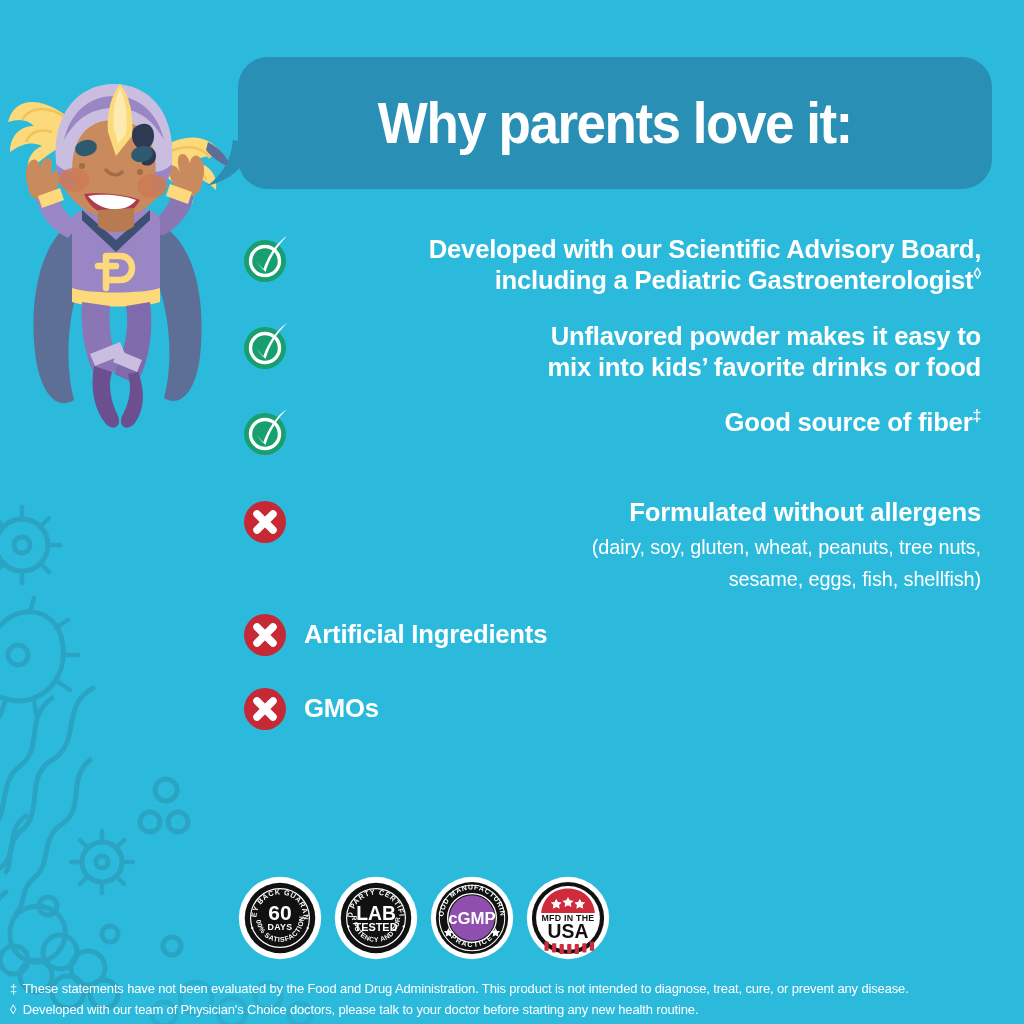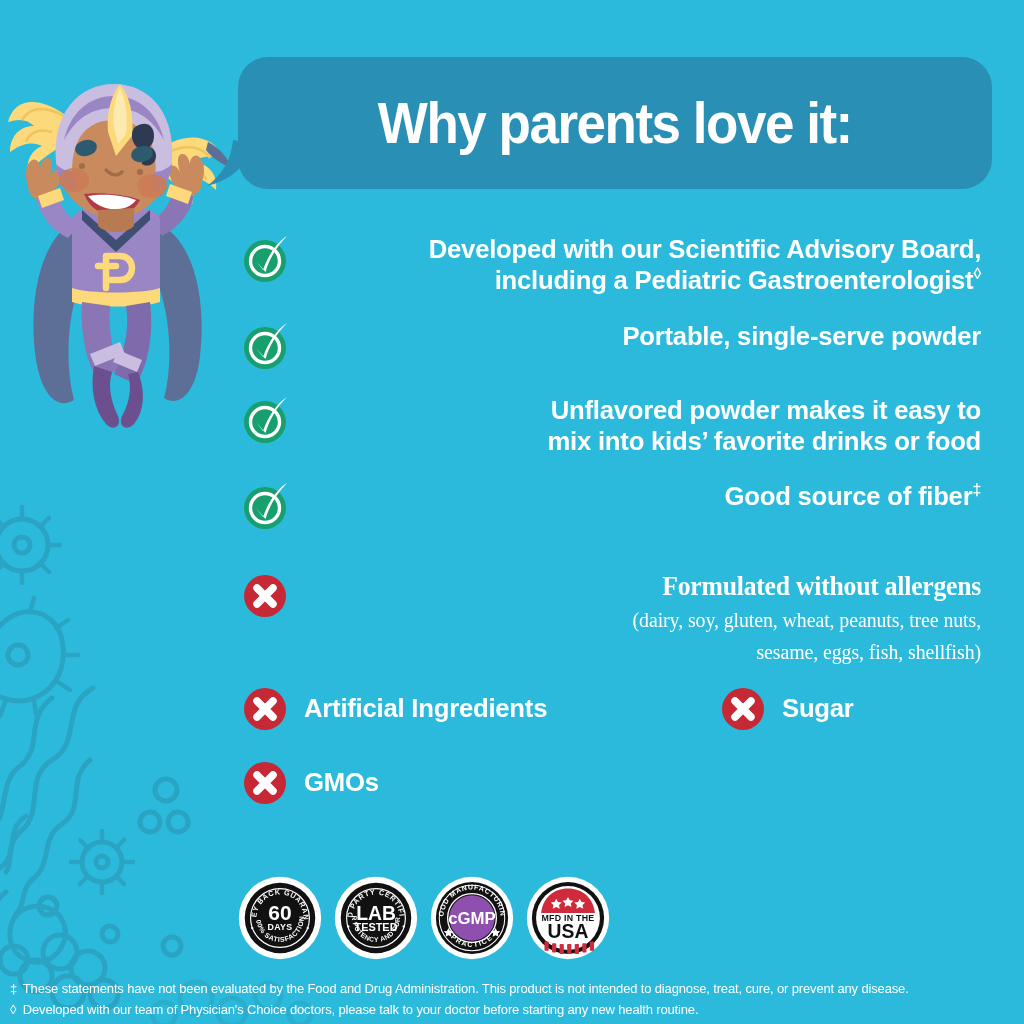--- a/index.html
+++ b/index.html
@@ -346,65 +346,53 @@
         </svg>
       </div>
       <div class="body">
         <div class="row-title">
           <span>Developed with our Scientific Advisory Board,</span><br>
           <span>including a Pediatric Gastroenterologist</span><sup>◊</sup>
         </div>
       </div>
     </div>
 
+
     <div class="row gap-before">
       <div class="icon-wrap">
         <svg width="48" height="50" viewBox="0 0 48 50">
           <circle cx="23" cy="27" r="21" fill="#17a06e"></circle>
           <circle cx="23" cy="27" r="14.5" fill="none" stroke="#ffffff" stroke-width="3.4"></circle>
           <path d="M 14 27 L 21 36 C 26 22, 34 9, 45 2 C 34 13, 27 26, 23.5 38 Z" fill="#ffffff"></path>
         </svg>
       </div>
       <div class="body">
-        <div class="row-title">Portable, single-serve powder</div>
+        <div class="row-title">
+          <span>Unflavored powder makes it easy to</span><br>
+          <span>mix into kids’ favorite drinks or food</span>
+        </div>
       </div>
     </div>
 
     <div class="row gap-before">
       <div class="icon-wrap">
         <svg width="48" height="50" viewBox="0 0 48 50">
           <circle cx="23" cy="27" r="21" fill="#17a06e"></circle>
           <circle cx="23" cy="27" r="14.5" fill="none" stroke="#ffffff" stroke-width="3.4"></circle>
           <path d="M 14 27 L 21 36 C 26 22, 34 9, 45 2 C 34 13, 27 26, 23.5 38 Z" fill="#ffffff"></path>
         </svg>
       </div>
       <div class="body">
         <div class="row-title">
-          <span>Unflavored powder makes it easy to</span><br>
-          <span>mix into kids’ favorite drinks or food</span>
-        </div>
-      </div>
-    </div>
-
-    <div class="row gap-before">
-      <div class="icon-wrap">
-        <svg width="48" height="50" viewBox="0 0 48 50">
-          <circle cx="23" cy="27" r="21" fill="#17a06e"></circle>
-          <circle cx="23" cy="27" r="14.5" fill="none" stroke="#ffffff" stroke-width="3.4"></circle>
-          <path d="M 14 27 L 21 36 C 26 22, 34 9, 45 2 C 34 13, 27 26, 23.5 38 Z" fill="#ffffff"></path>
-        </svg>
-      </div>
-      <div class="body">
-        <div class="row-title">
           <span>Good source of fiber</span><sup>‡</sup>
         </div>
       </div>
     </div>
 
-    <div class="row" style="margin-top:38px; margin-bottom:0;font-family:Liberation Serif, serif;">
+    <div class="row" style="margin-top:38px; margin-bottom:0;">
       <div class="icon-wrap">
         <svg width="48" height="50" viewBox="0 0 48 50">
           <circle cx="23" cy="25" r="21" fill="#c62836"></circle>
           <g stroke="#ffffff" stroke-width="7.5" stroke-linecap="round">
             <line x1="15" y1="17" x2="31" y2="33"></line>
             <line x1="31" y1="17" x2="15" y2="33"></line>
           </g>
         </svg>
       </div>
       <div class="body">
@@ -421,32 +409,20 @@
         <div class="icon-wrap">
           <svg width="48" height="48" viewBox="0 0 48 48">
             <circle cx="23" cy="24" r="21" fill="#c62836"></circle>
             <g stroke="#ffffff" stroke-width="7.5" stroke-linecap="round">
               <line x1="15" y1="16" x2="31" y2="32"></line>
               <line x1="31" y1="16" x2="15" y2="32"></line>
             </g>
           </svg>
         </div>
         <div class="lbl">Artificial Ingredients</div>
-      </div>
-      <div class="col right">
-        <div class="icon-wrap">
-          <svg width="48" height="48" viewBox="0 0 48 48">
-            <circle cx="23" cy="24" r="21" fill="#c62836"></circle>
-            <g stroke="#ffffff" stroke-width="7.5" stroke-linecap="round">
-              <line x1="15" y1="16" x2="31" y2="32"></line>
-              <line x1="31" y1="16" x2="15" y2="32"></line>
-            </g>
-          </svg>
-        </div>
-        <div class="lbl">Sugar</div>
       </div>
     </div>
 
     <div class="duo" style="margin-top:26px;">
       <div class="col right">
         <div class="icon-wrap">
           <svg width="48" height="48" viewBox="0 0 48 48">
             <circle cx="23" cy="24" r="21" fill="#c62836"></circle>
             <g stroke="#ffffff" stroke-width="7.5" stroke-linecap="round">
               <line x1="15" y1="16" x2="31" y2="32"></line>

